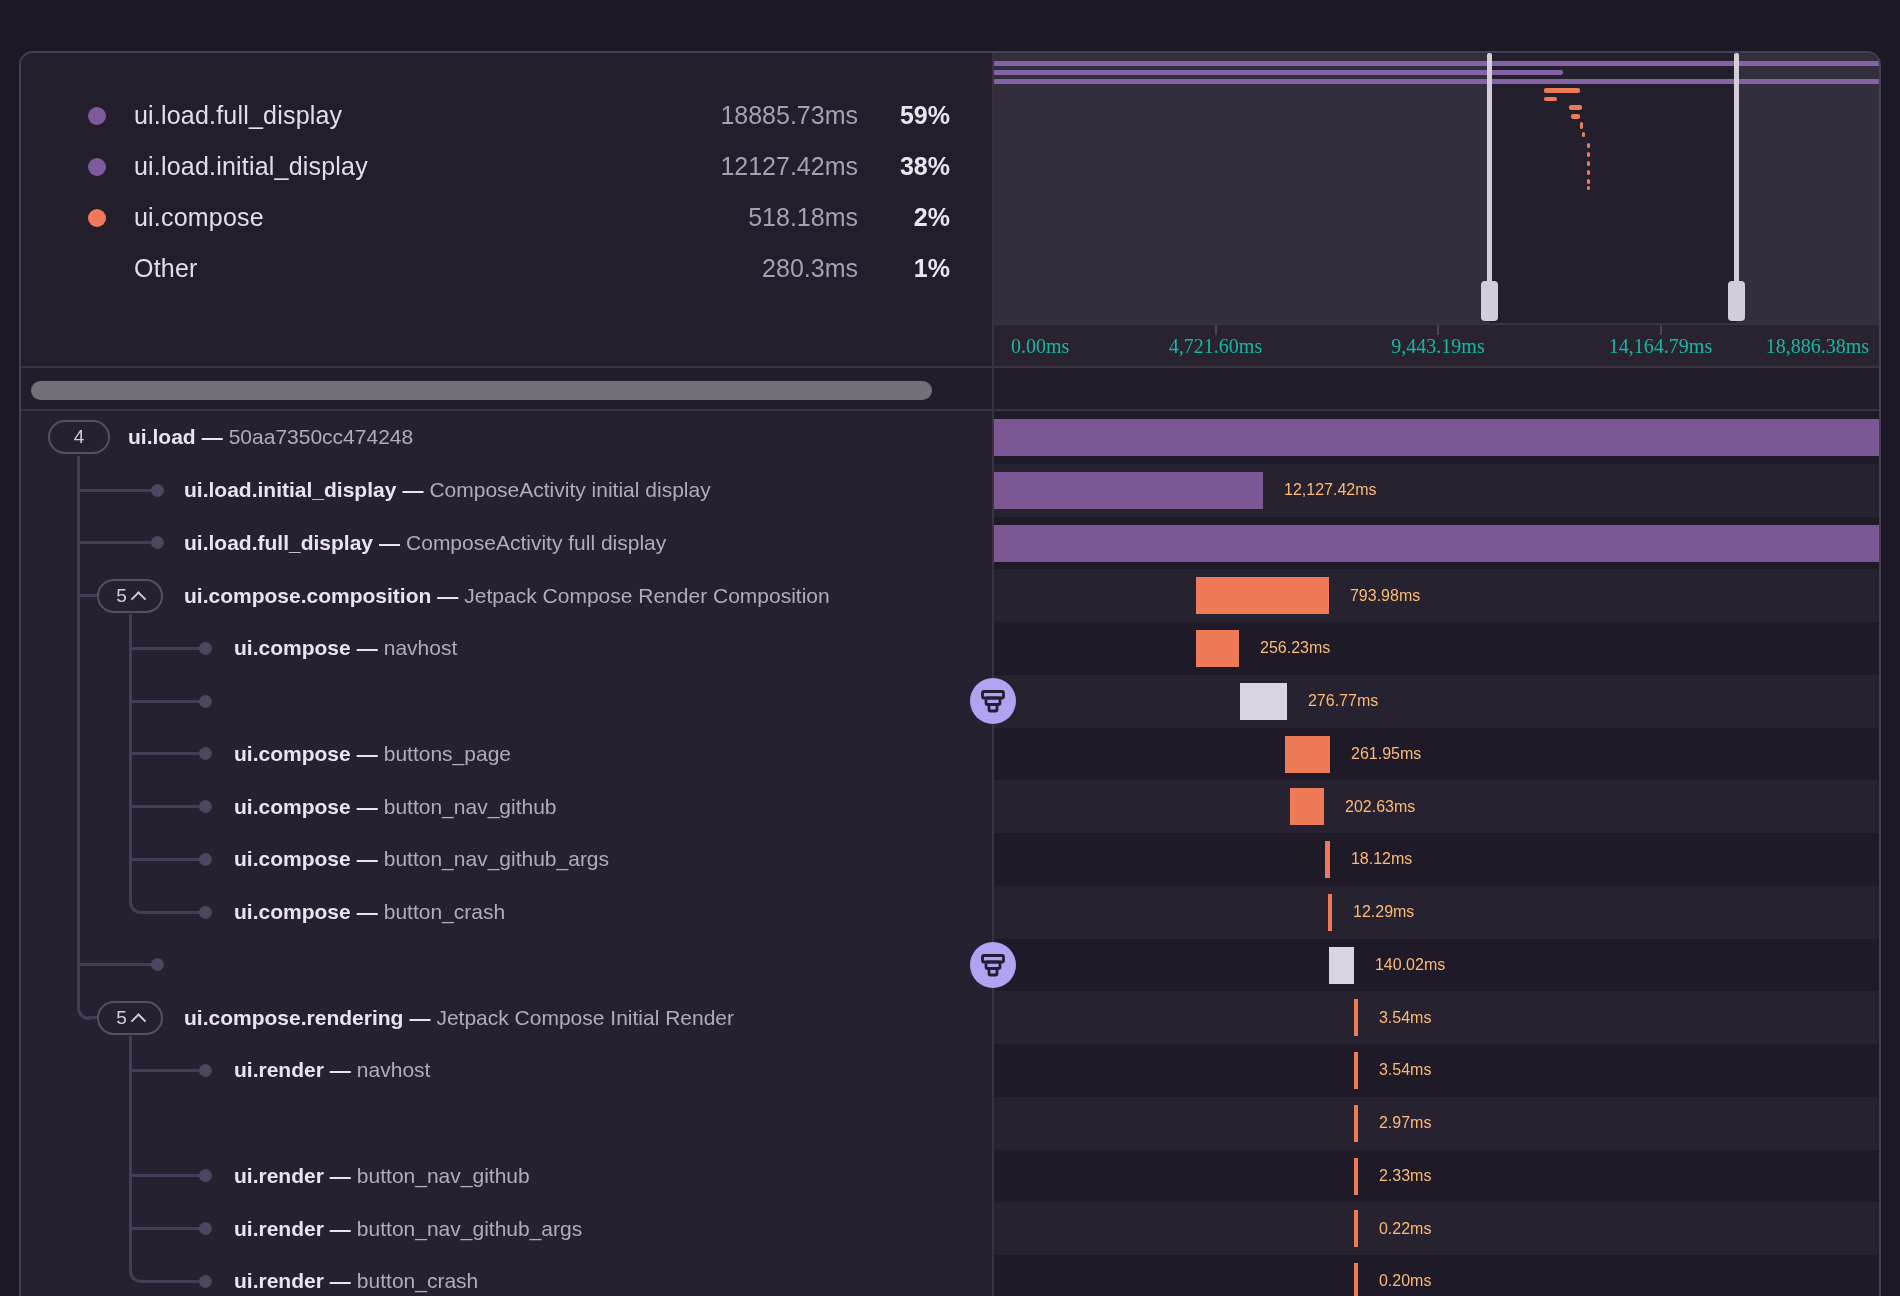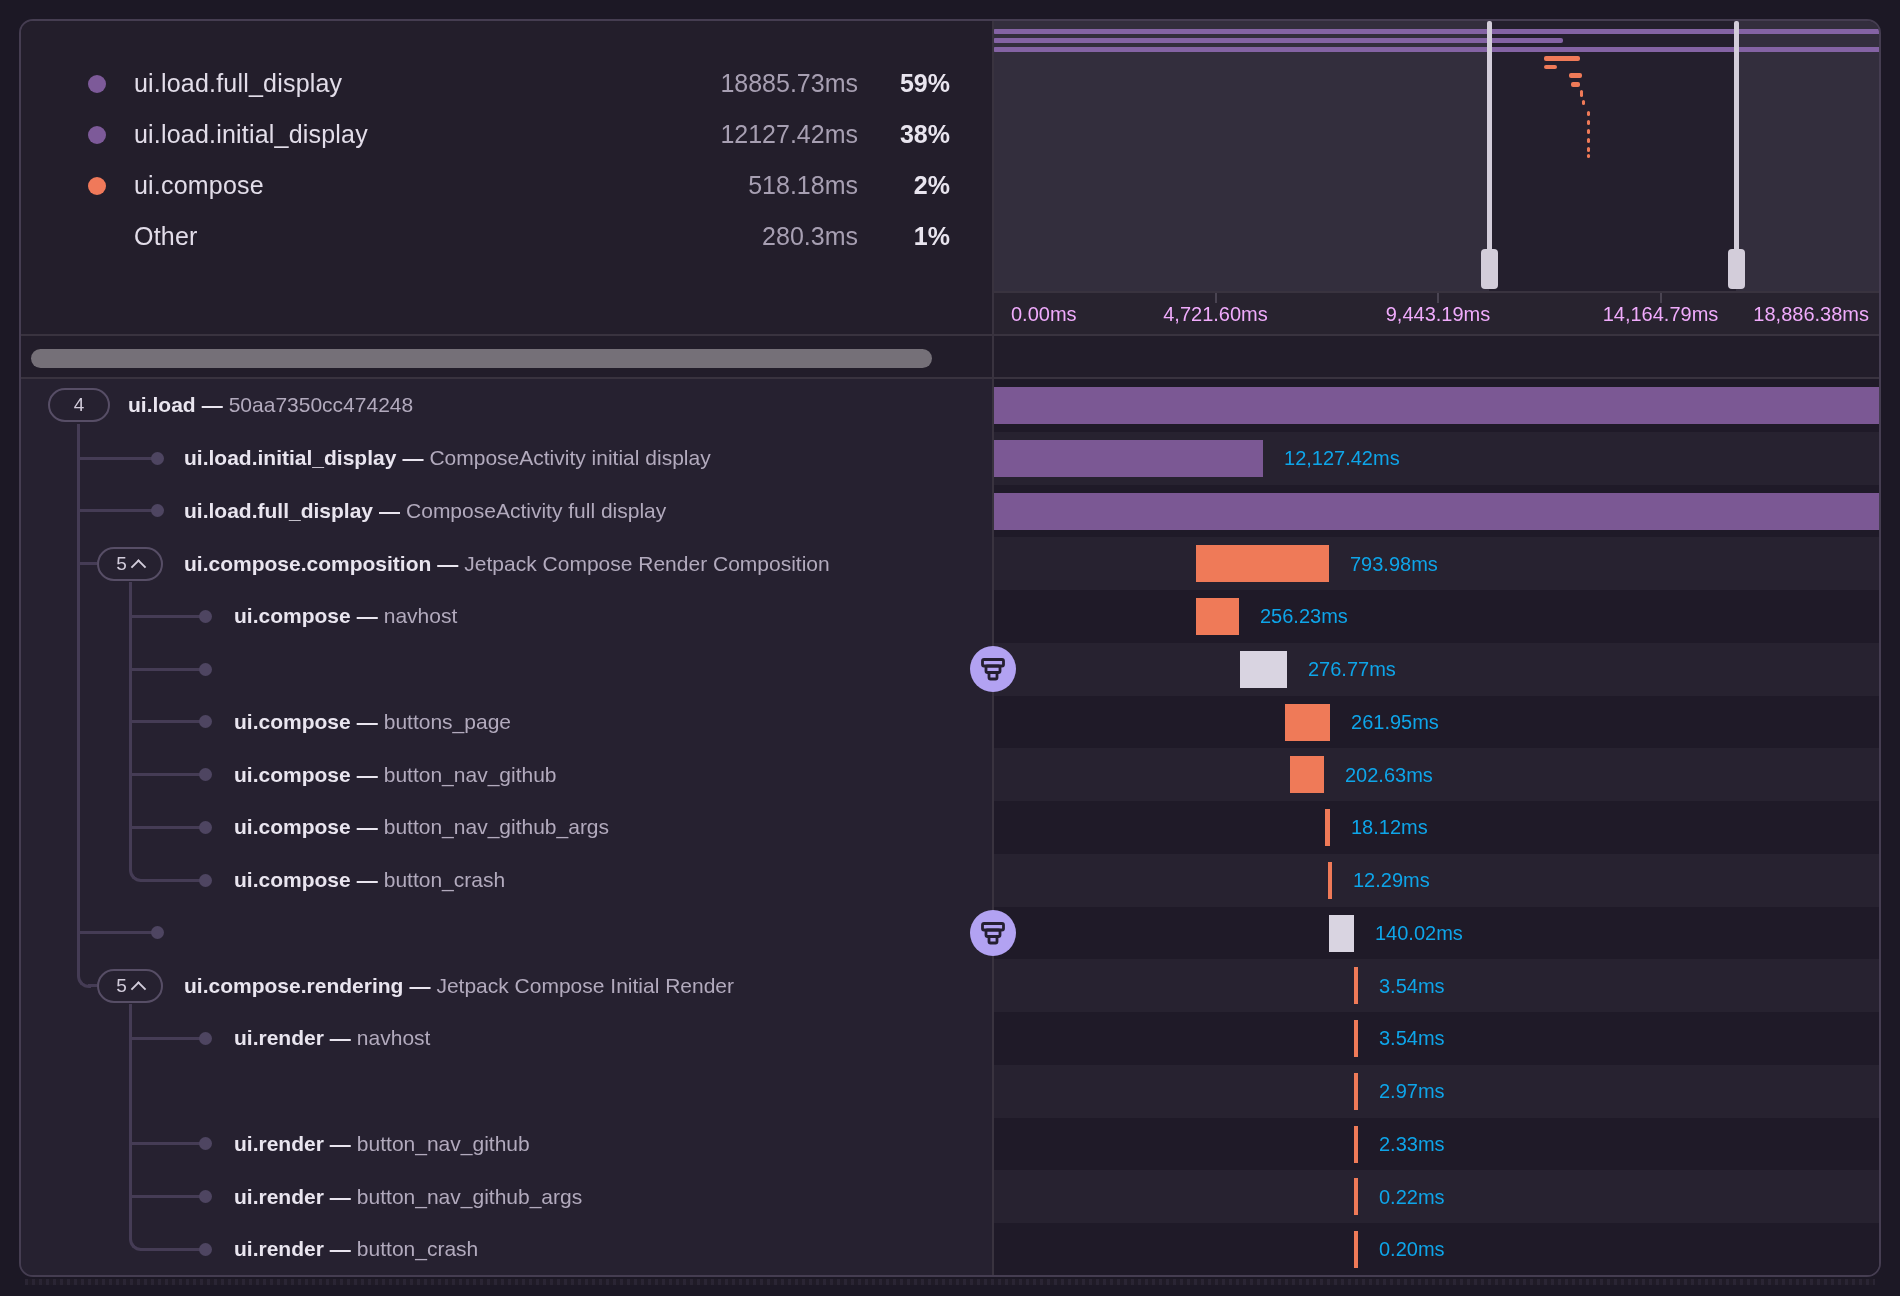--- a/index.html
+++ b/index.html
@@ -1,53 +1,53 @@
 <!DOCTYPE html>
 <html><head>
 <meta charset="utf-8">
 <style>
   html,body{margin:0;padding:0;background:#1c1825;width:1900px;height:1296px;overflow:hidden;
     font-family:"Liberation Sans","DejaVu Sans",sans-serif;-webkit-font-smoothing:antialiased;}
-  #stage{position:relative;width:1900px;height:1042px;background:#1c1825;}
+  #stage{position:relative;width:1900px;height:1042px;background:#1c1825;margin-top:32px;}
   #panel{position:absolute;left:19px;top:19px;width:1862px;height:1258px;background:#262130;
     border:2px solid #453d51;border-radius:14px;overflow:hidden;box-sizing:border-box;}
   
   #legend{position:absolute;left:0;top:0;width:972px;height:313px;background:#231e2b;padding-top:37px;box-sizing:border-box;}
   .legend-row{display:flex;align-items:center;height:51px;padding-left:67px;padding-right:43px;}
   .legend-dot{width:18px;height:18px;border-radius:50%;margin-right:28px;flex:0 0 auto;}
   .legend-label{flex:1;font-size:25px;color:#e2dde9;letter-spacing:.2px;}
   .legend-value{width:225px;text-align:right;font-size:25px;color:#a79fb2;}
   .legend-pct{width:92px;text-align:right;font-size:25px;color:#e9e5ef;font-weight:600;}
   
   #minimap{position:absolute;left:972px;top:0;width:890px;height:270px;background:#332e3d;overflow:hidden;}
   #minimap-window{position:absolute;top:0;height:270px;background:#241f2d;}
   .mini-line{position:absolute;height:5px;border-radius:2px;}
   .mini-mark{position:absolute;border-radius:2px;}
   .mm-handle-line{position:absolute;top:0;width:5px;height:268px;background:#d3cdda;border-radius:2px;}
   .mm-handle-grip{position:absolute;top:228px;width:17px;height:40px;background:#d3cdda;border-radius:4px;}
   
   #axis{position:absolute;left:972px;top:270px;width:890px;height:43px;background:#28232f;
     border-top:2px solid #39333f;box-sizing:border-box;}
   .axis-tick{position:absolute;top:0;width:2px;height:10px;background:#4a4452;}
-  .axis-label{position:absolute;top:50%;transform:translateY(-50%);font-size:20px;color:#f0abfc;white-space:nowrap;}
+  .axis-label{position:absolute;top:50%;transform:translateY(-50%);font-size:20px;color:#14b8a6;white-space:nowrap;font-family:Liberation Serif, serif;}
   
   #scrollstrip{position:absolute;left:0;top:313px;width:1862px;height:45px;background:#221d2a;
     border-top:2px solid #39333f;border-bottom:2px solid #39333f;box-sizing:border-box;}
   #hscrollbar{position:absolute;left:10px;top:13px;width:901px;height:19px;background:#757078;border-radius:10px;}
   
   #tree{position:absolute;left:0;top:358px;width:972px;height:900px;background:#262130;}
   #waterfall{position:absolute;left:972px;top:358px;width:890px;height:900px;background:#1f1a28;overflow:hidden;}
   .wf-band{position:absolute;left:0;width:890px;}
   .band-light{background:#272230;}
   .band-dark{background:#1f1a28;}
   .span-bar{position:absolute;}
   .bar-purple{background:#7b5894;}
   .bar-orange{background:#ef7a58;}
   .bar-light{background:#d9d4e1;}
-  .wf-label{position:absolute;font-size:20px;color:#0ea5e9;white-space:nowrap;transform:translateY(-50%);}
+  .wf-label{position:absolute;font-size:16px;color:#fdba74;white-space:nowrap;transform:translateY(-50%);}
   .tree-row{position:absolute;left:0;width:972px;}
   .row-text{position:absolute;top:50%;transform:translateY(-50%);white-space:nowrap;font-size:21px;}
   .op{font-weight:700;color:#e9e5ef;}
   .dash{font-weight:700;color:#e9e5ef;padding:0 6px;}
   .desc{font-weight:400;color:#b2aabd;}
   .badge{position:absolute;top:50%;transform:translateY(-50%);height:34px;border:2.5px solid #574e66;
     border-radius:18px;background:#262130;display:flex;align-items:center;justify-content:center;
     box-sizing:border-box;font-size:19px;color:#d2ccdb;gap:6px;z-index:3;}
   .chev{display:inline-block;width:9px;height:9px;border-left:2.5px solid #d2ccdb;border-top:2.5px solid #d2ccdb;
     transform:rotate(45deg) translate(1px,1px);margin-top:4px;}

